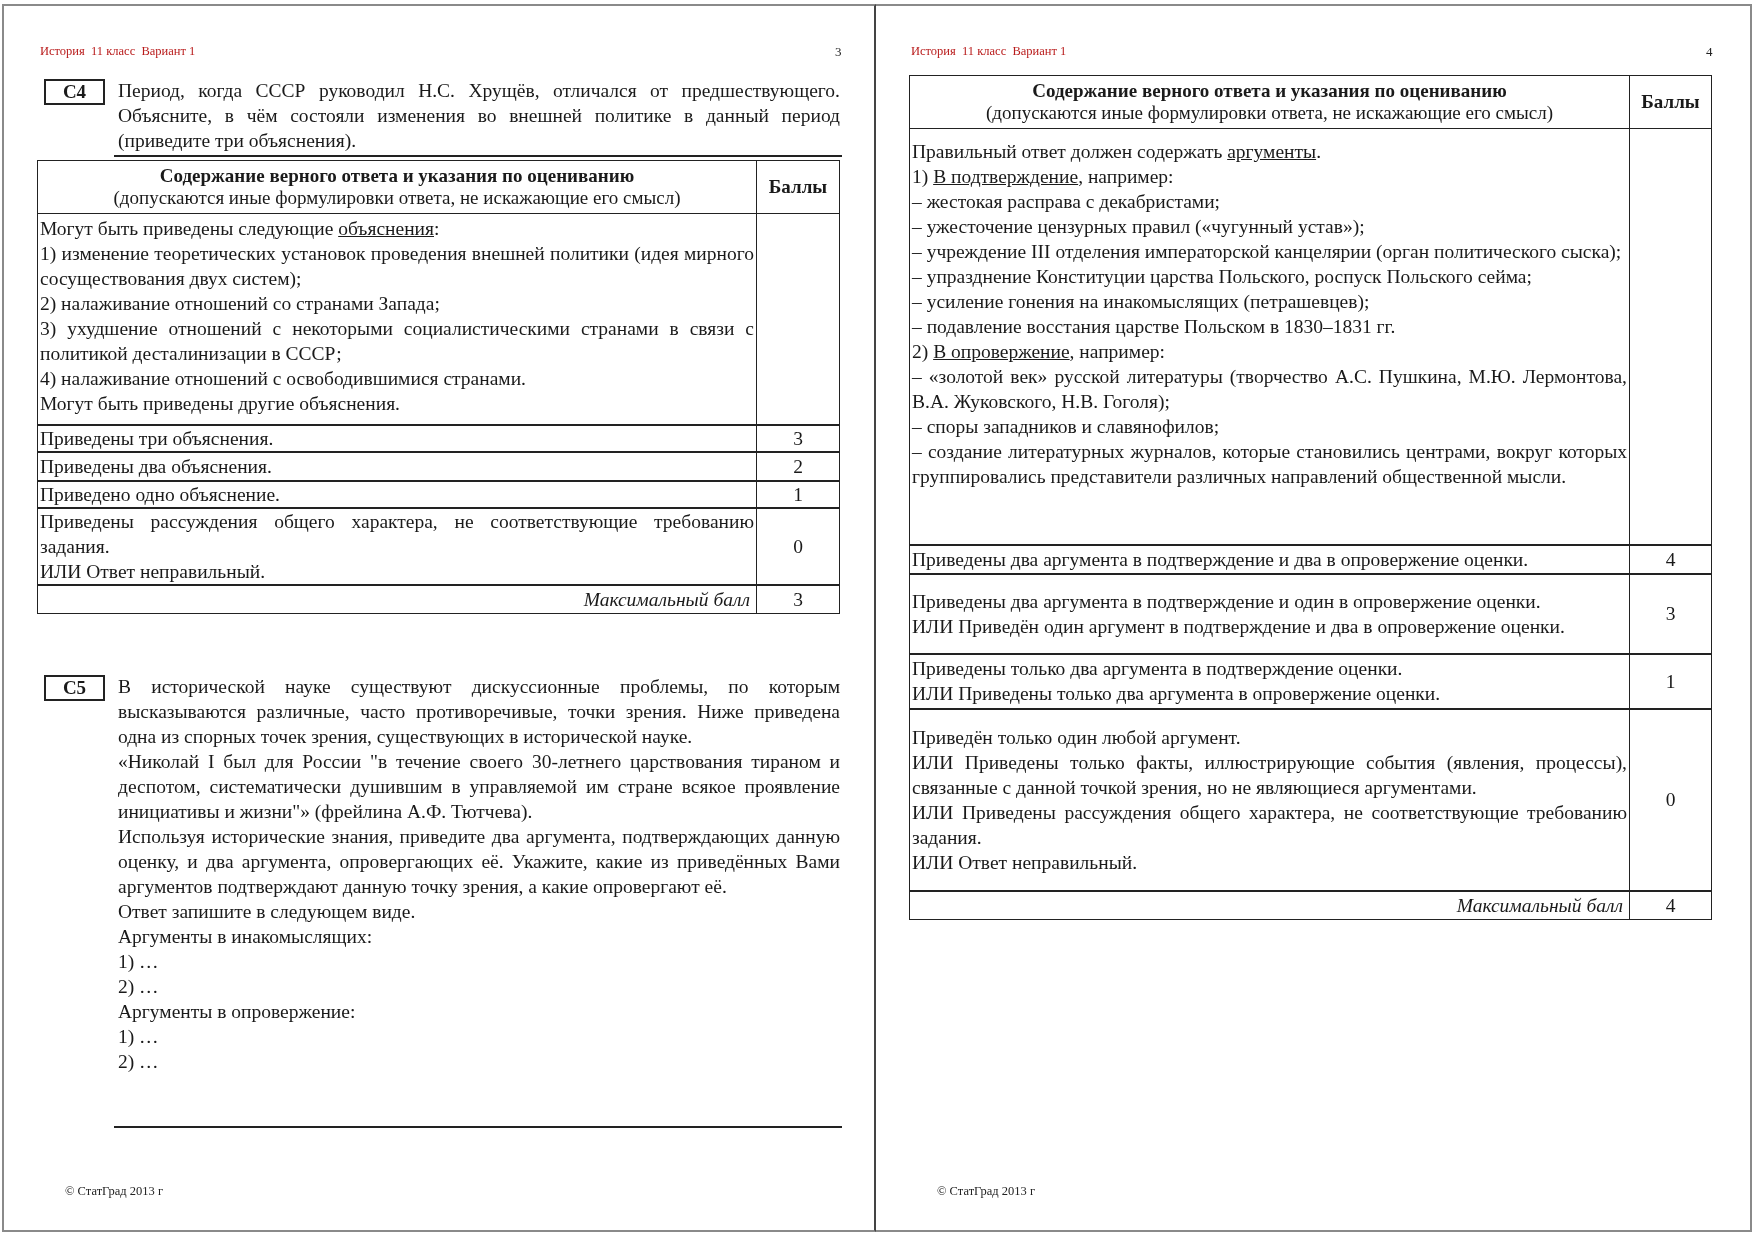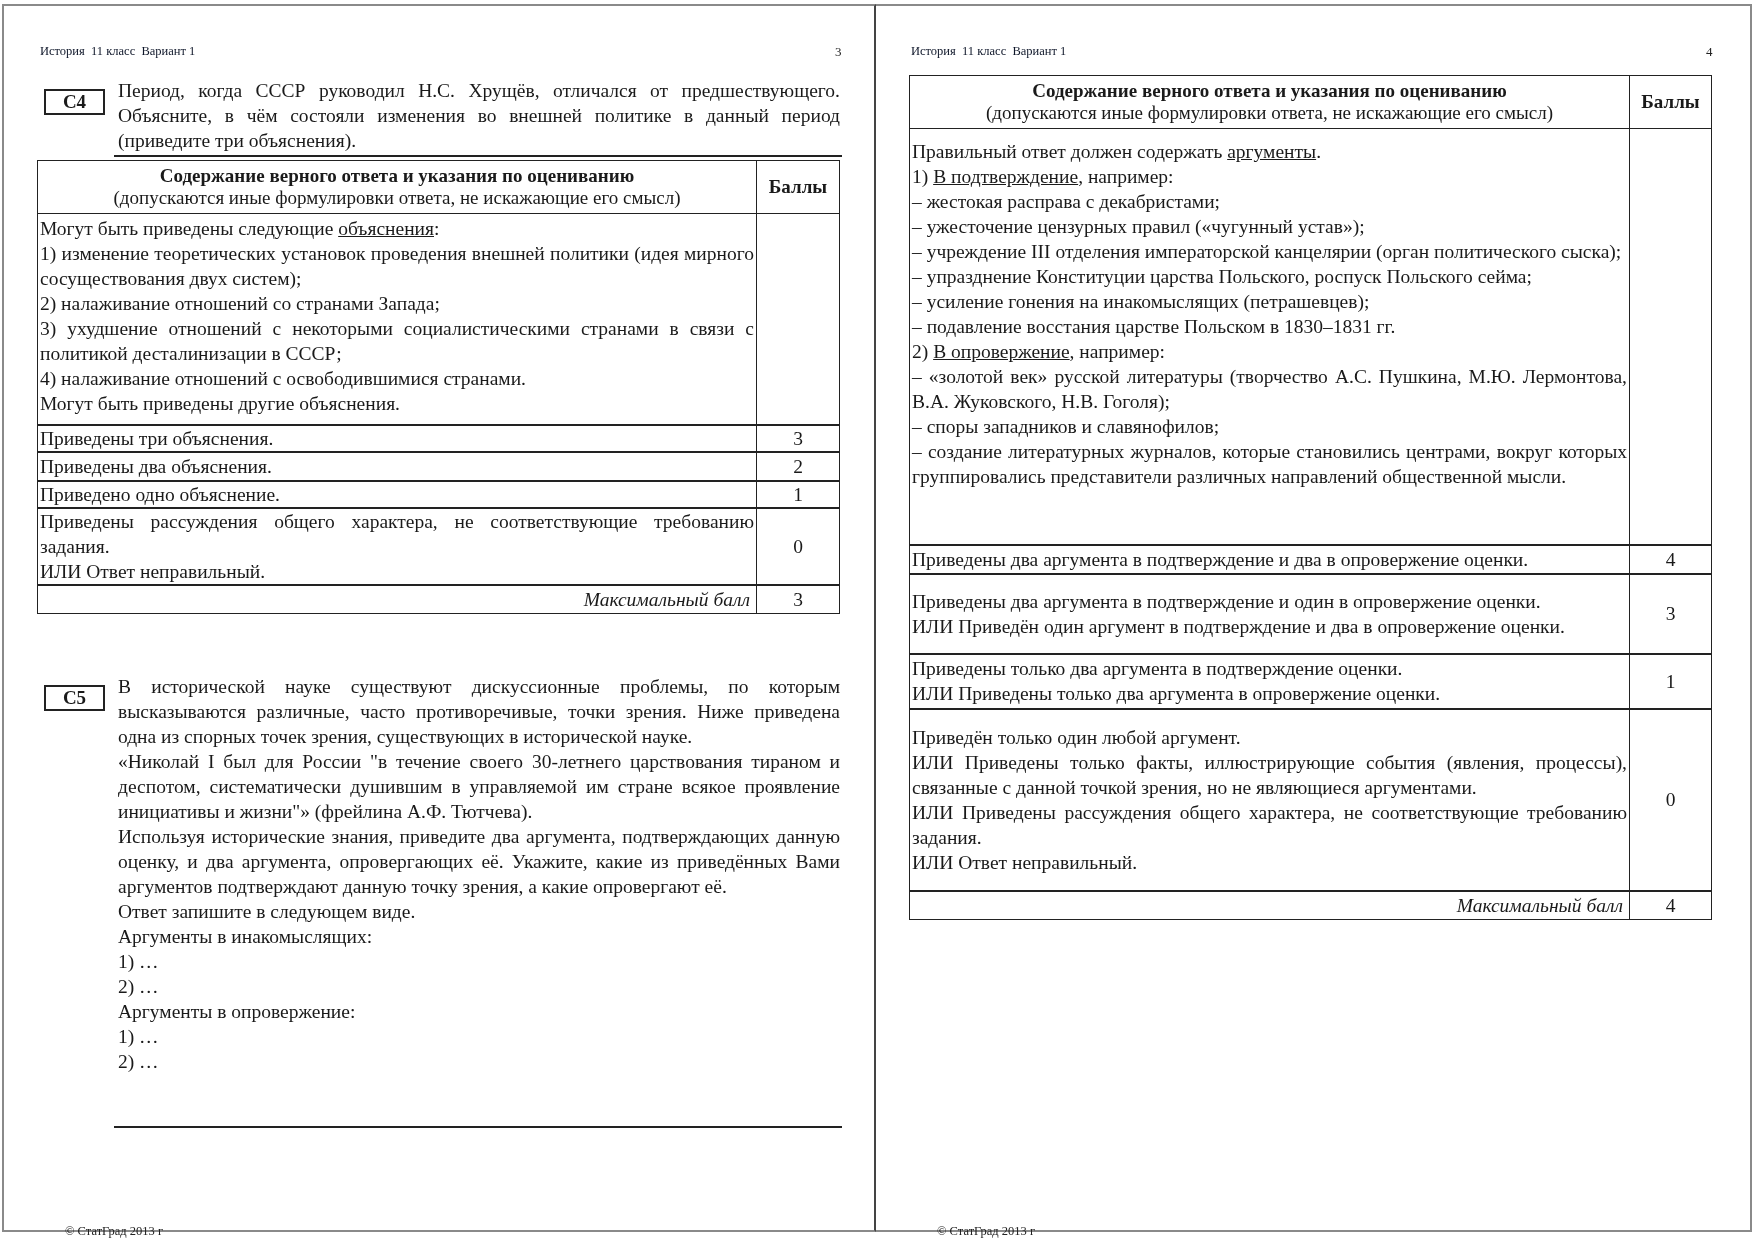--- a/index.html
+++ b/index.html
@@ -8,30 +8,29 @@
     font-family: "Liberation Serif", "DejaVu Serif", serif; color: #1a1a1a;
   }
   .page {
     position: absolute; top: 4px; height: 1228px; background: #fff;
     box-sizing: border-box;
   }
   #page-left { left: 2px; width: 874px; border: 2px solid #8a8a8a; border-right: 2px solid #444; }
   #page-right { left: 876px; width: 876px; border: 2px solid #8a8a8a; border-left: none; }
 
   .running-head {
-    position: absolute; top: 38px; font-size: 12.5px; color: #0f172a; white-space: pre;
+    position: absolute; top: 38px; font-size: 12.5px; color: #b91c1c; white-space: pre;
   }
   .page-num { position: absolute; top: 38px; font-size: 13px; color: #222; }
-  .footer { position: absolute; top: 1178px; font-size: 12.5px; color: #222; margin-top: 40px; }
+  .footer { position: absolute; top: 1178px; font-size: 12.5px; color: #222; }
 
   .task-label {
     position: absolute; width: 57px; height: 22px; border: 2px solid #222;
     font-size: 19px; font-weight: bold; text-align: center; line-height: 22px;
     box-sizing: content-box;
-    margin-top: 10px;
   }
   .task-text {
     position: absolute; font-size: 19.5px; line-height: 25px; text-align: justify;
   }
   .task-text p { margin: 0; }
   .task-text .plain { text-align: left; }
   .rule { position: absolute; height: 0; border-top: 2px solid #222; }
 
   table.crit {
     position: absolute; border-collapse: collapse; table-layout: fixed;

